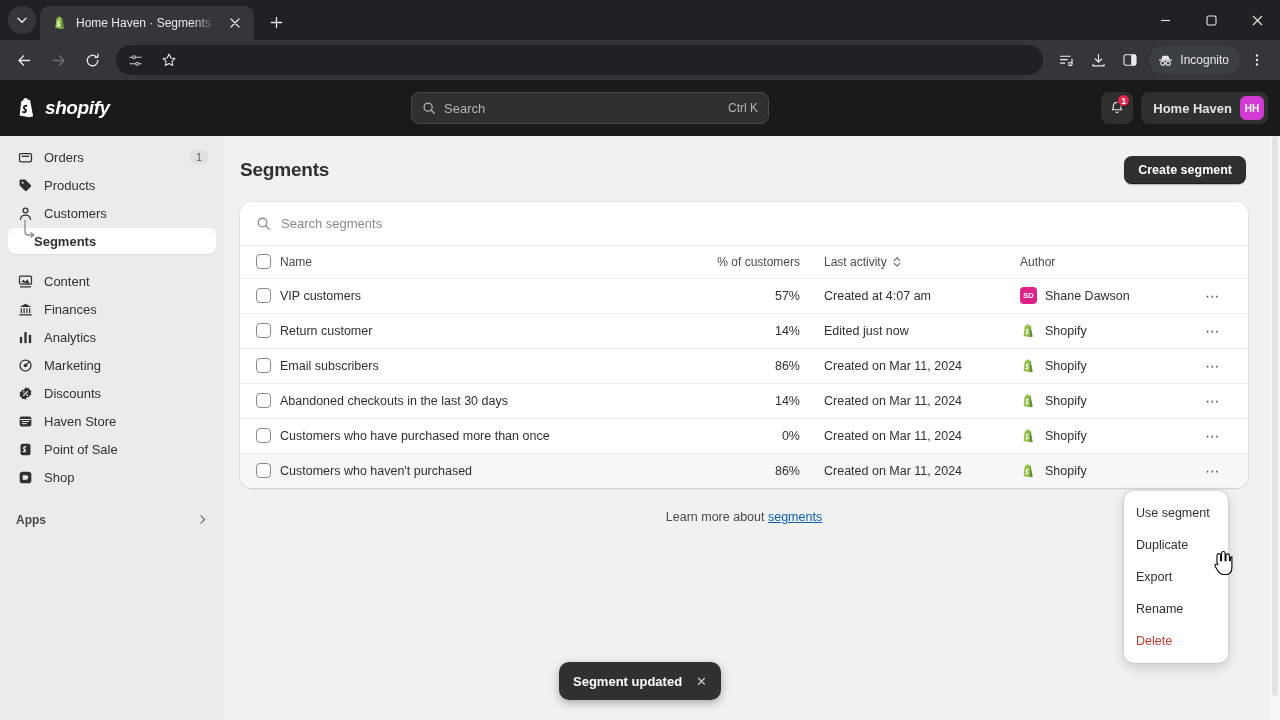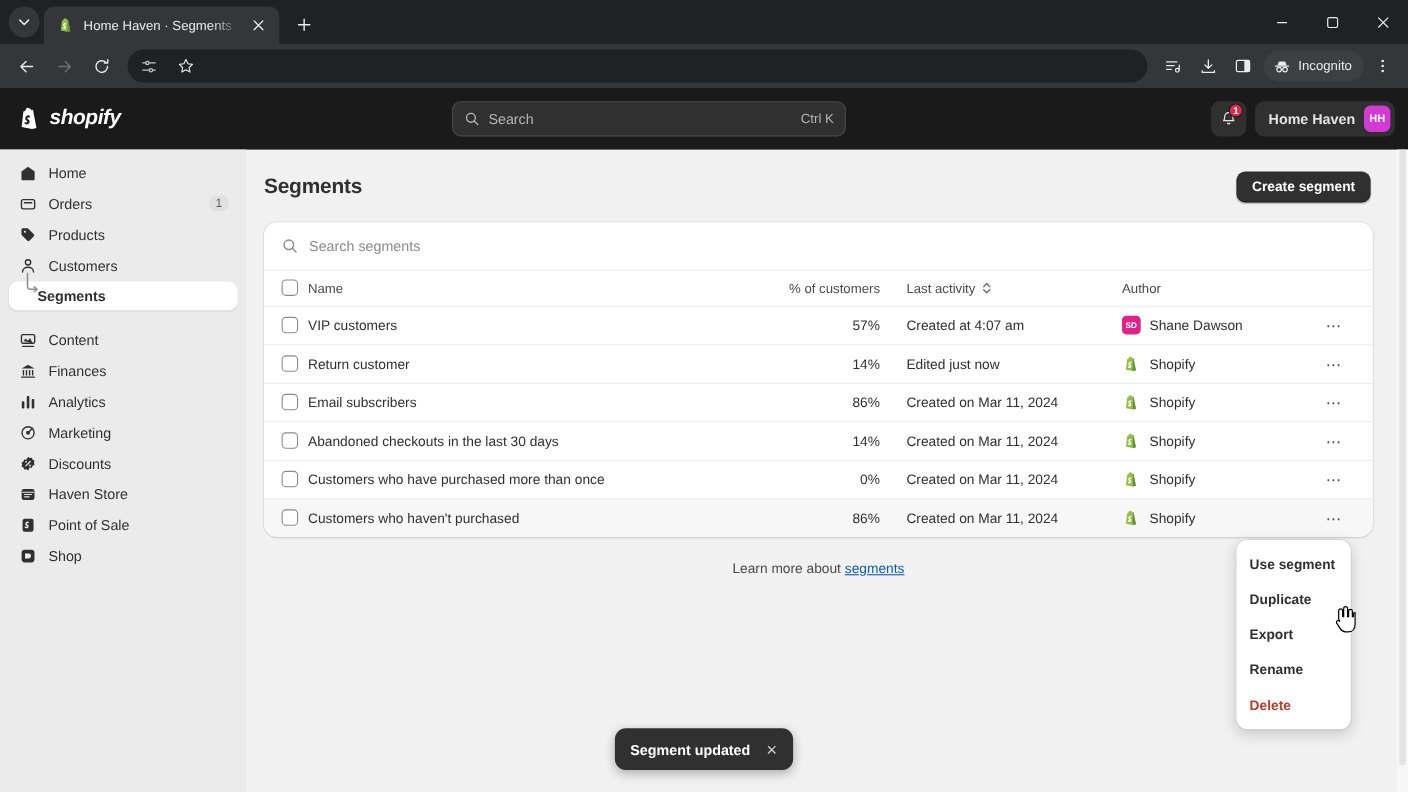--- a/index.html
+++ b/index.html
@@ -170,21 +170,21 @@
     width:26px;height:22px;display:flex;align-items:center;justify-content:center;border-radius:6px;
     letter-spacing:1.5px; color:#4a4a4a; font-size:14px; line-height:6px;
   }
   .learn-more { text-align:center; margin-top:22px; font-size:12.5px; color:#4a4a4a;}
   .learn-more a { color:#0a5eb3; text-decoration:underline; }
 
   
   .popover {
     position:absolute; width:104px; background:#fff; border-radius:10px;
     box-shadow: 0 4px 14px rgba(0,0,0,.18), 0 0 0 1px rgba(0,0,0,.06);
-    padding: 6px 0; left:900px; top:355px; z-index: 30; font-weight: bold;
+    padding: 6px 0; left:900px; top:355px; z-index: 30;
   }
   .popover-item {
     height:32px; display:flex; align-items:center; padding: 0 12px;
     font-size:12.5px; color:#303030; white-space:nowrap;
   }
   .popover-item.danger { color:#c0392b; }
 
   
   .toast {
     position:absolute; left:50%; transform:translateX(-50%); bottom: 20px;
@@ -364,28 +364,20 @@
           <span class="sh-account-name">Home Haven</span>
           <span class="sh-avatar">HH</span>
         </div>
       </div>
     </div>
 
     <div class="sh-body">
 
       <div class="sidebar">
 
-        <div class="nav-item">
-          <span class="ico">
-            <svg width="15" height="15" viewBox="0 0 18 18">
-                <path d="M9 1.8 1.8 7.2v8.4c0 .5.4.9.9.9h12.6c.5 0 .9-.4.9-.9V7.2L9 1.8z" fill="#303030"></path>
-              </svg>
-          </span>
-          <span class="lbl">Home</span>
-        </div>
 
         <div class="nav-item">
           <span class="ico">
             <svg width="15" height="15" viewBox="0 0 18 18">
                 <rect x="1.8" y="4.2" width="14.4" height="10" rx="2" stroke="#303030" stroke-width="1.5" fill="none"></rect>
                 <path d="M5 7.6h8" stroke="#303030" stroke-width="1.5" stroke-linecap="round"></path>
               </svg>
           </span>
           <span class="lbl">Orders</span>
           <span class="count">1</span>
@@ -505,20 +497,28 @@
           <span class="ico">
             <svg width="15" height="15" viewBox="0 0 18 18">
                 <rect x="2" y="2" width="14" height="14" rx="3.4" fill="#303030"></rect>
                 <path d="M6.4 6.2h3.4c1.5 0 2.4 1 2.4 2.4 0 1.8-1.3 3.2-3.3 3.2H6.4z" fill="#ebebeb"></path>
                 <path d="M6.4 6.2v5.6" stroke="#ebebeb" stroke-width="1.4"></path>
               </svg>
           </span>
           <span class="lbl">Shop</span>
         </div>
 
+        <div class="nav-section" style="margin-top:14px;">
+          <span class="lbl">Apps</span>
+          <span class="chev">
+            <svg width="11" height="11" viewBox="0 0 12 12">
+                <path d="M4.3 2 8.3 6 4.3 10" stroke="#6a6a6a" stroke-width="1.3" fill="none" stroke-linecap="round" stroke-linejoin="round"></path>
+              </svg>
+          </span>
+        </div>
 
       </div>
 
       <div class="main">
 
         <div class="page-head">
           <div class="page-title">Segments</div>
           <button class="btn-primary">Create segment</button>
         </div>
 

